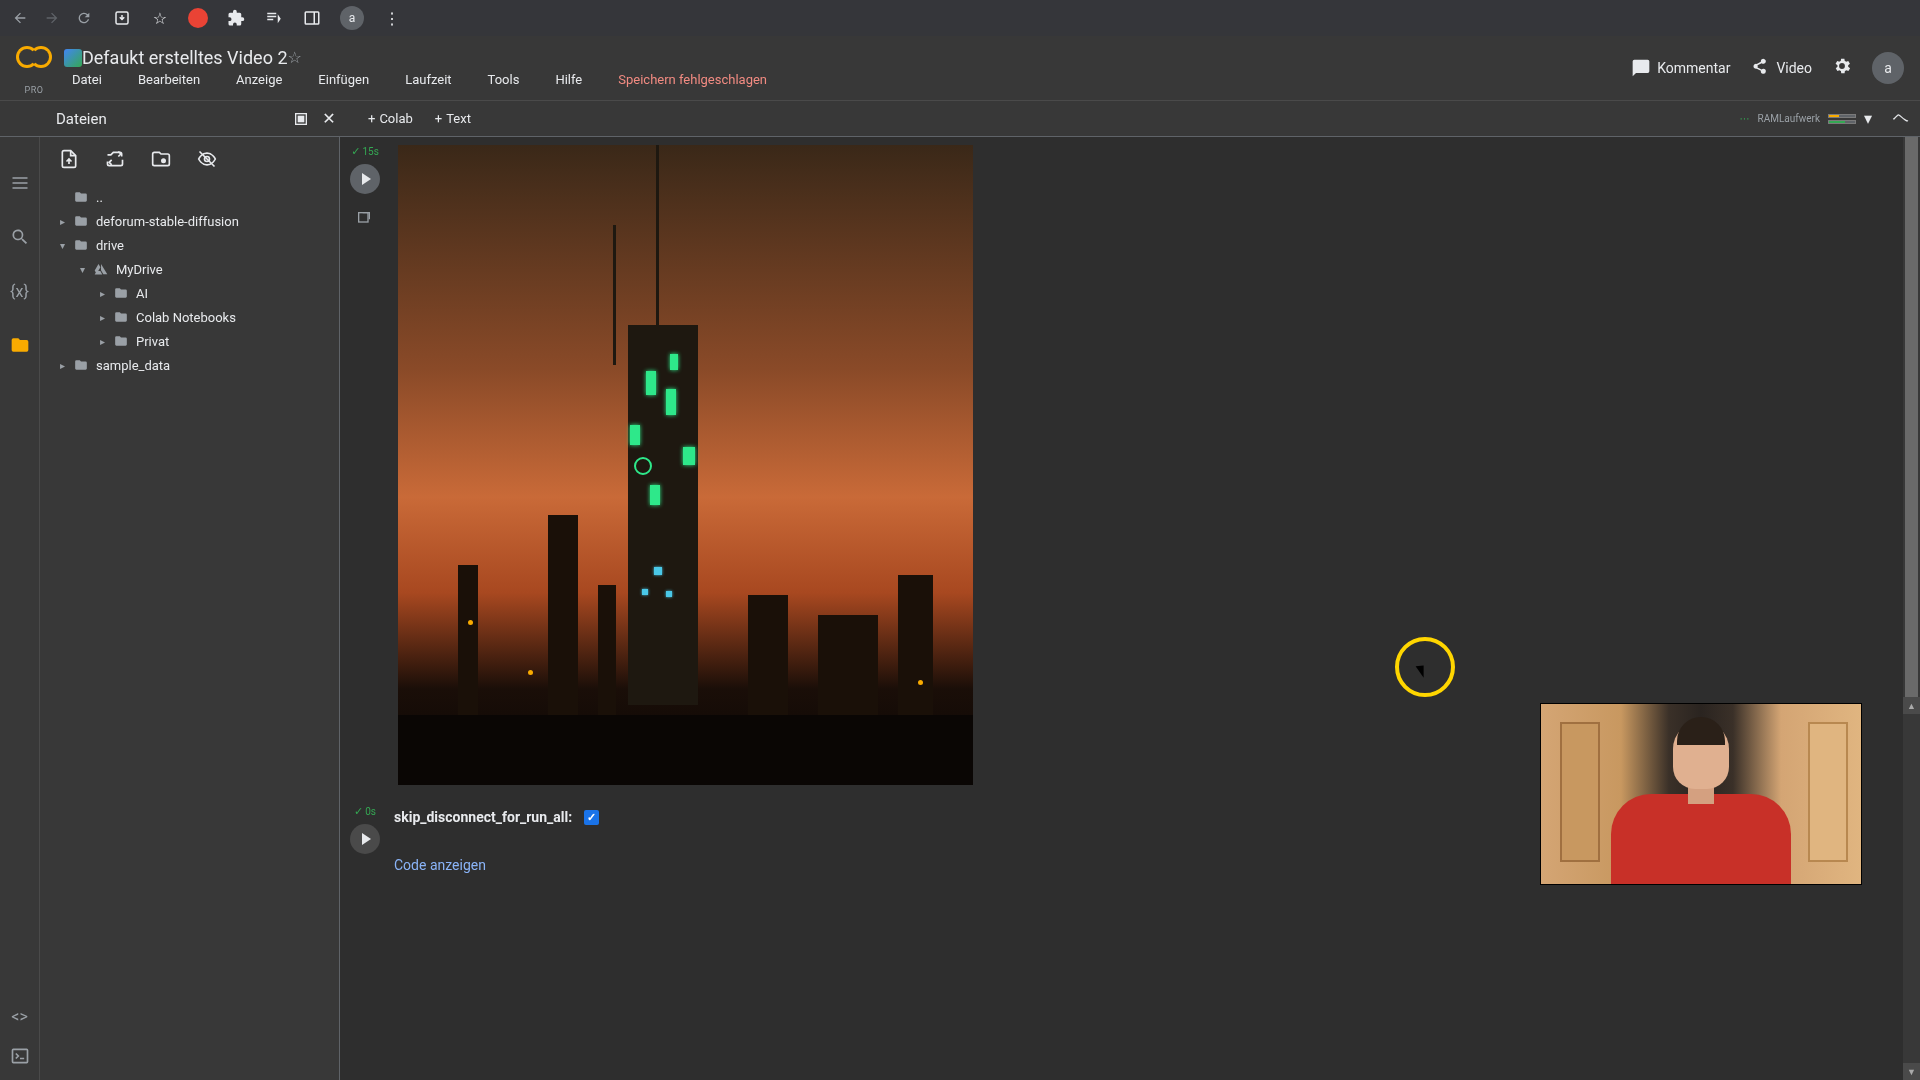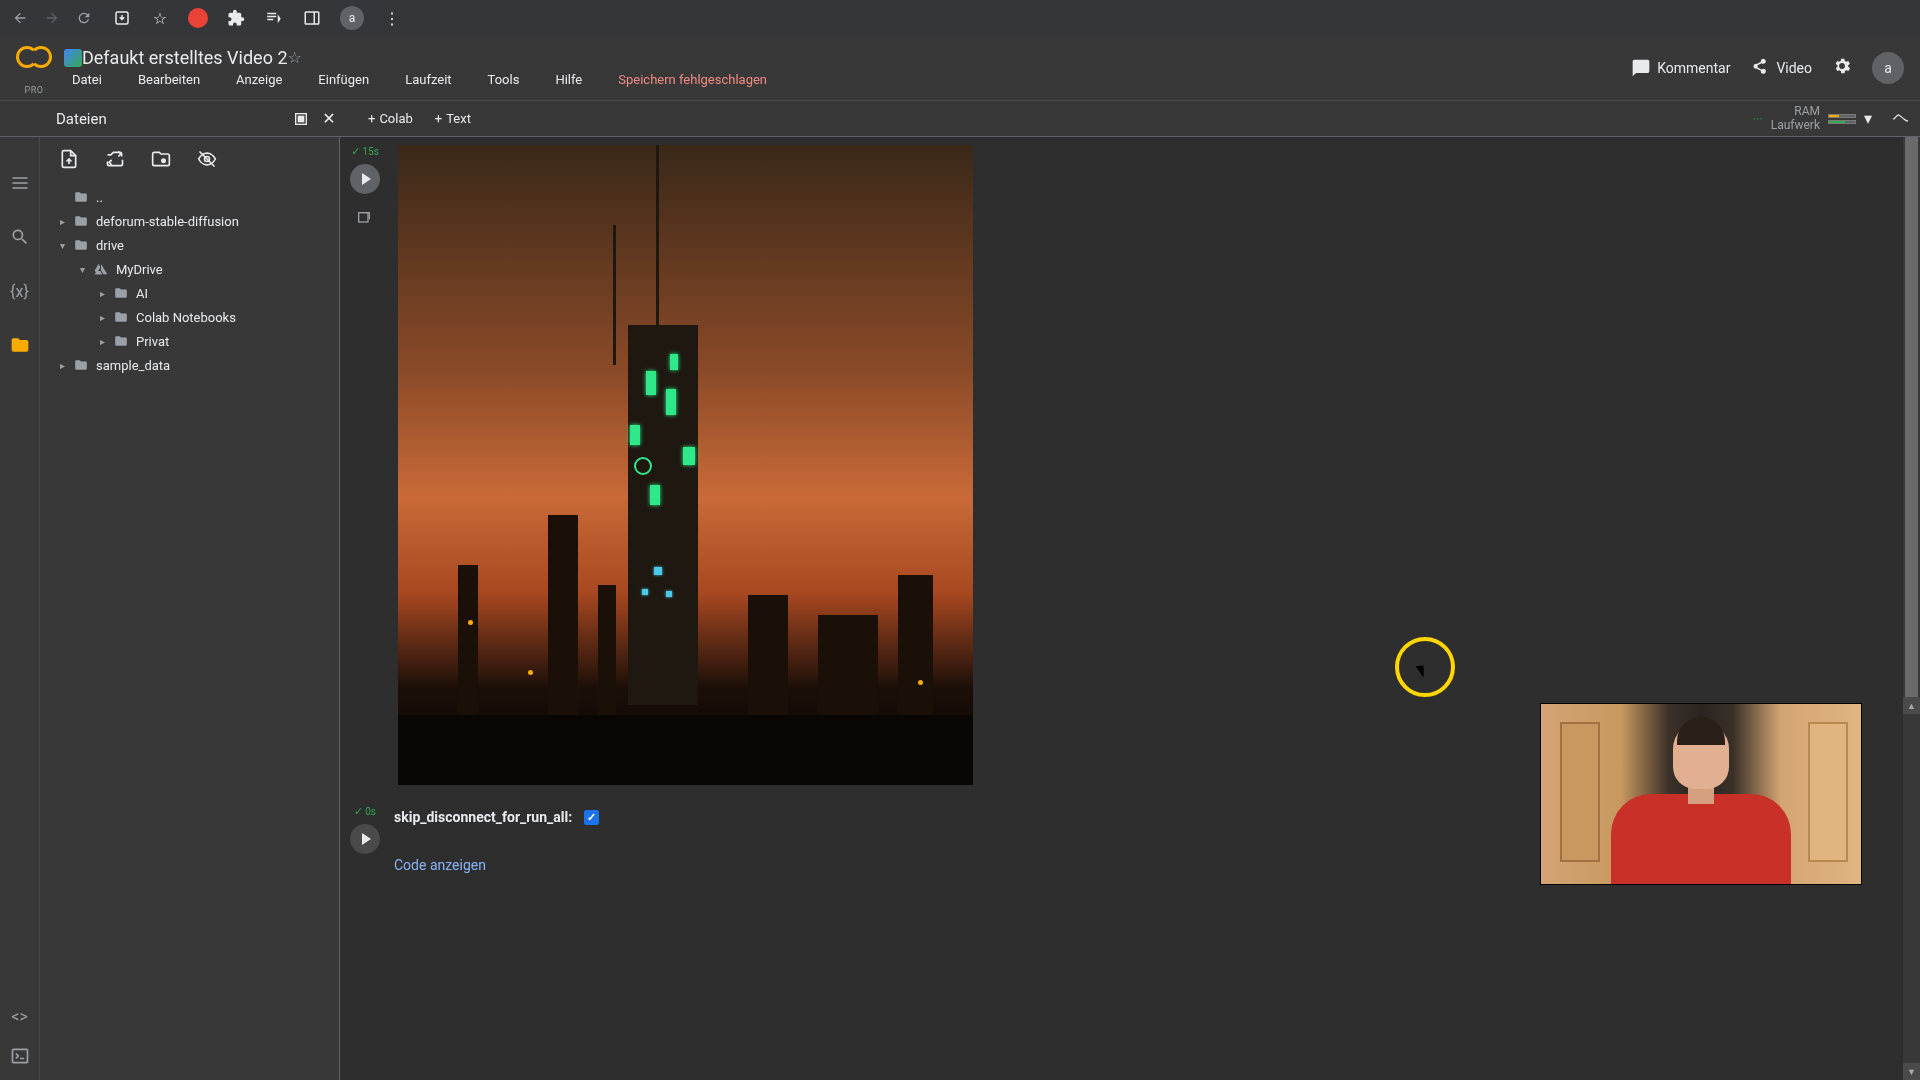--- a/index.html
+++ b/index.html
@@ -43,21 +43,21 @@
   .toolbar-row { height: 36px; background: #383838; display: flex; align-items: center; padding: 0 8px; border-bottom: 1px solid #5f6368; }
   .left-rail-width { width: 40px; }
   .files-panel-header { width: 300px; display: flex; align-items: center; justify-content: space-between; padding: 0 8px; }
   .panel-title { font-size: 15px; color: #e8eaed; }
   .panel-close-btns { display:flex; gap:6px; }
   .panel-btn { width:22px; height:22px; display:flex; align-items:center; justify-content:center; color:#e8eaed; cursor:pointer; }
   .insert-btns { display: flex; gap: 6px; margin-left: 12px; }
   .insert-btn { display:flex; align-items:center; gap:4px; padding:4px 8px; font-size:13px; color:#e8eaed; cursor:pointer; }
   .toolbar-spacer { flex: 1; }
   .conn-area { display:flex; align-items:center; gap:8px; padding-right:12px; }
-  .conn-stats { display:flex; flex-direction:column; align-items:flex-end; font-size:12px; color:#9aa0a6; line-height:1.1; }
+  .conn-stats { display:flex; flex-direction:row; align-items:flex-end; font-size:10px; color:#9aa0a6; line-height:1.1; }
   .conn-bars { display:flex; flex-direction:column; gap:2px; }
   .conn-bar { width:28px; height:4px; background:#5f6368; border:1px solid #7a7a7a; }
   .conn-bar.ram::after { content:''; display:block; width:40%; height:100%; background:#f9ab00; }
   .conn-bar.disk::after { content:''; display:block; width:60%; height:100%; background:#34a853; }
   .conn-dd { width:14px; color:#e8eaed; }
   .collapse-btn { width:22px; height:22px; display:flex; align-items:center; justify-content:center; color:#e8eaed; }
 
   
   .main-area { display: flex; height: calc(1080px - 36px - 65px - 36px); }
   .left-rail { width: 40px; background: #383838; display: flex; flex-direction: column; align-items: center; padding-top: 34px; gap: 30px; border-right: 1px solid #4a4a4a; position:relative; }

